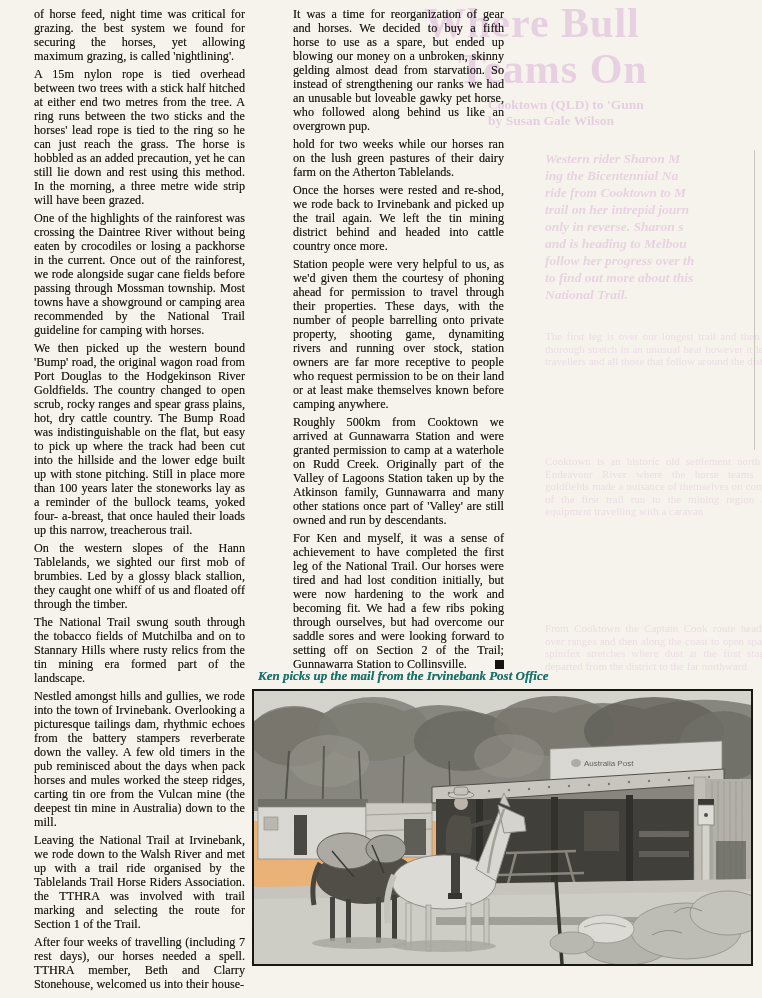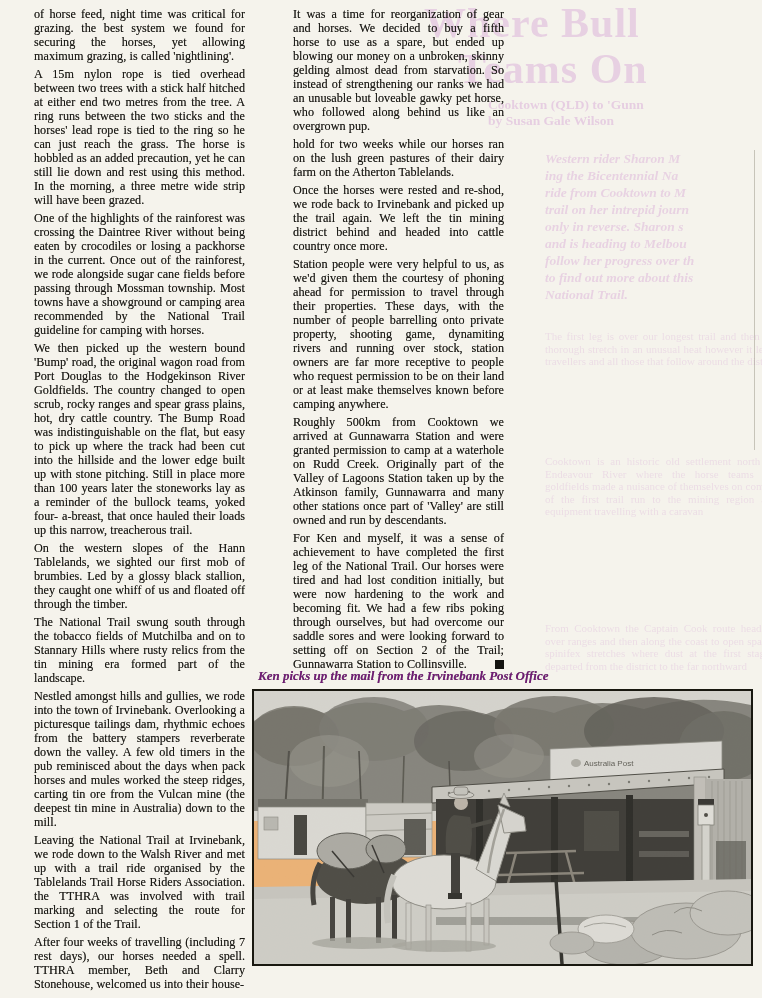--- a/index.html
+++ b/index.html
@@ -33,21 +33,21 @@
     width:9px;height:9px;
     background:#141310;
     margin-top:3px;
   }
   
   .caption{
     position:absolute;left:258px;top:668px;width:500px;
     z-index:2;
     font-size:13px;line-height:15px;
     font-weight:bold;font-style:italic;
-    color:#701a75;
+    color:#0f766e;
     text-shadow:0 0 0.35px rgba(25,24,18,0.5);
   }
   
   .photo{
     position:absolute;left:252px;top:689px;
     width:497px;height:273px;
     border:2px solid #191810;
     background:#fdba74;
     z-index:2;
     overflow:hidden;

